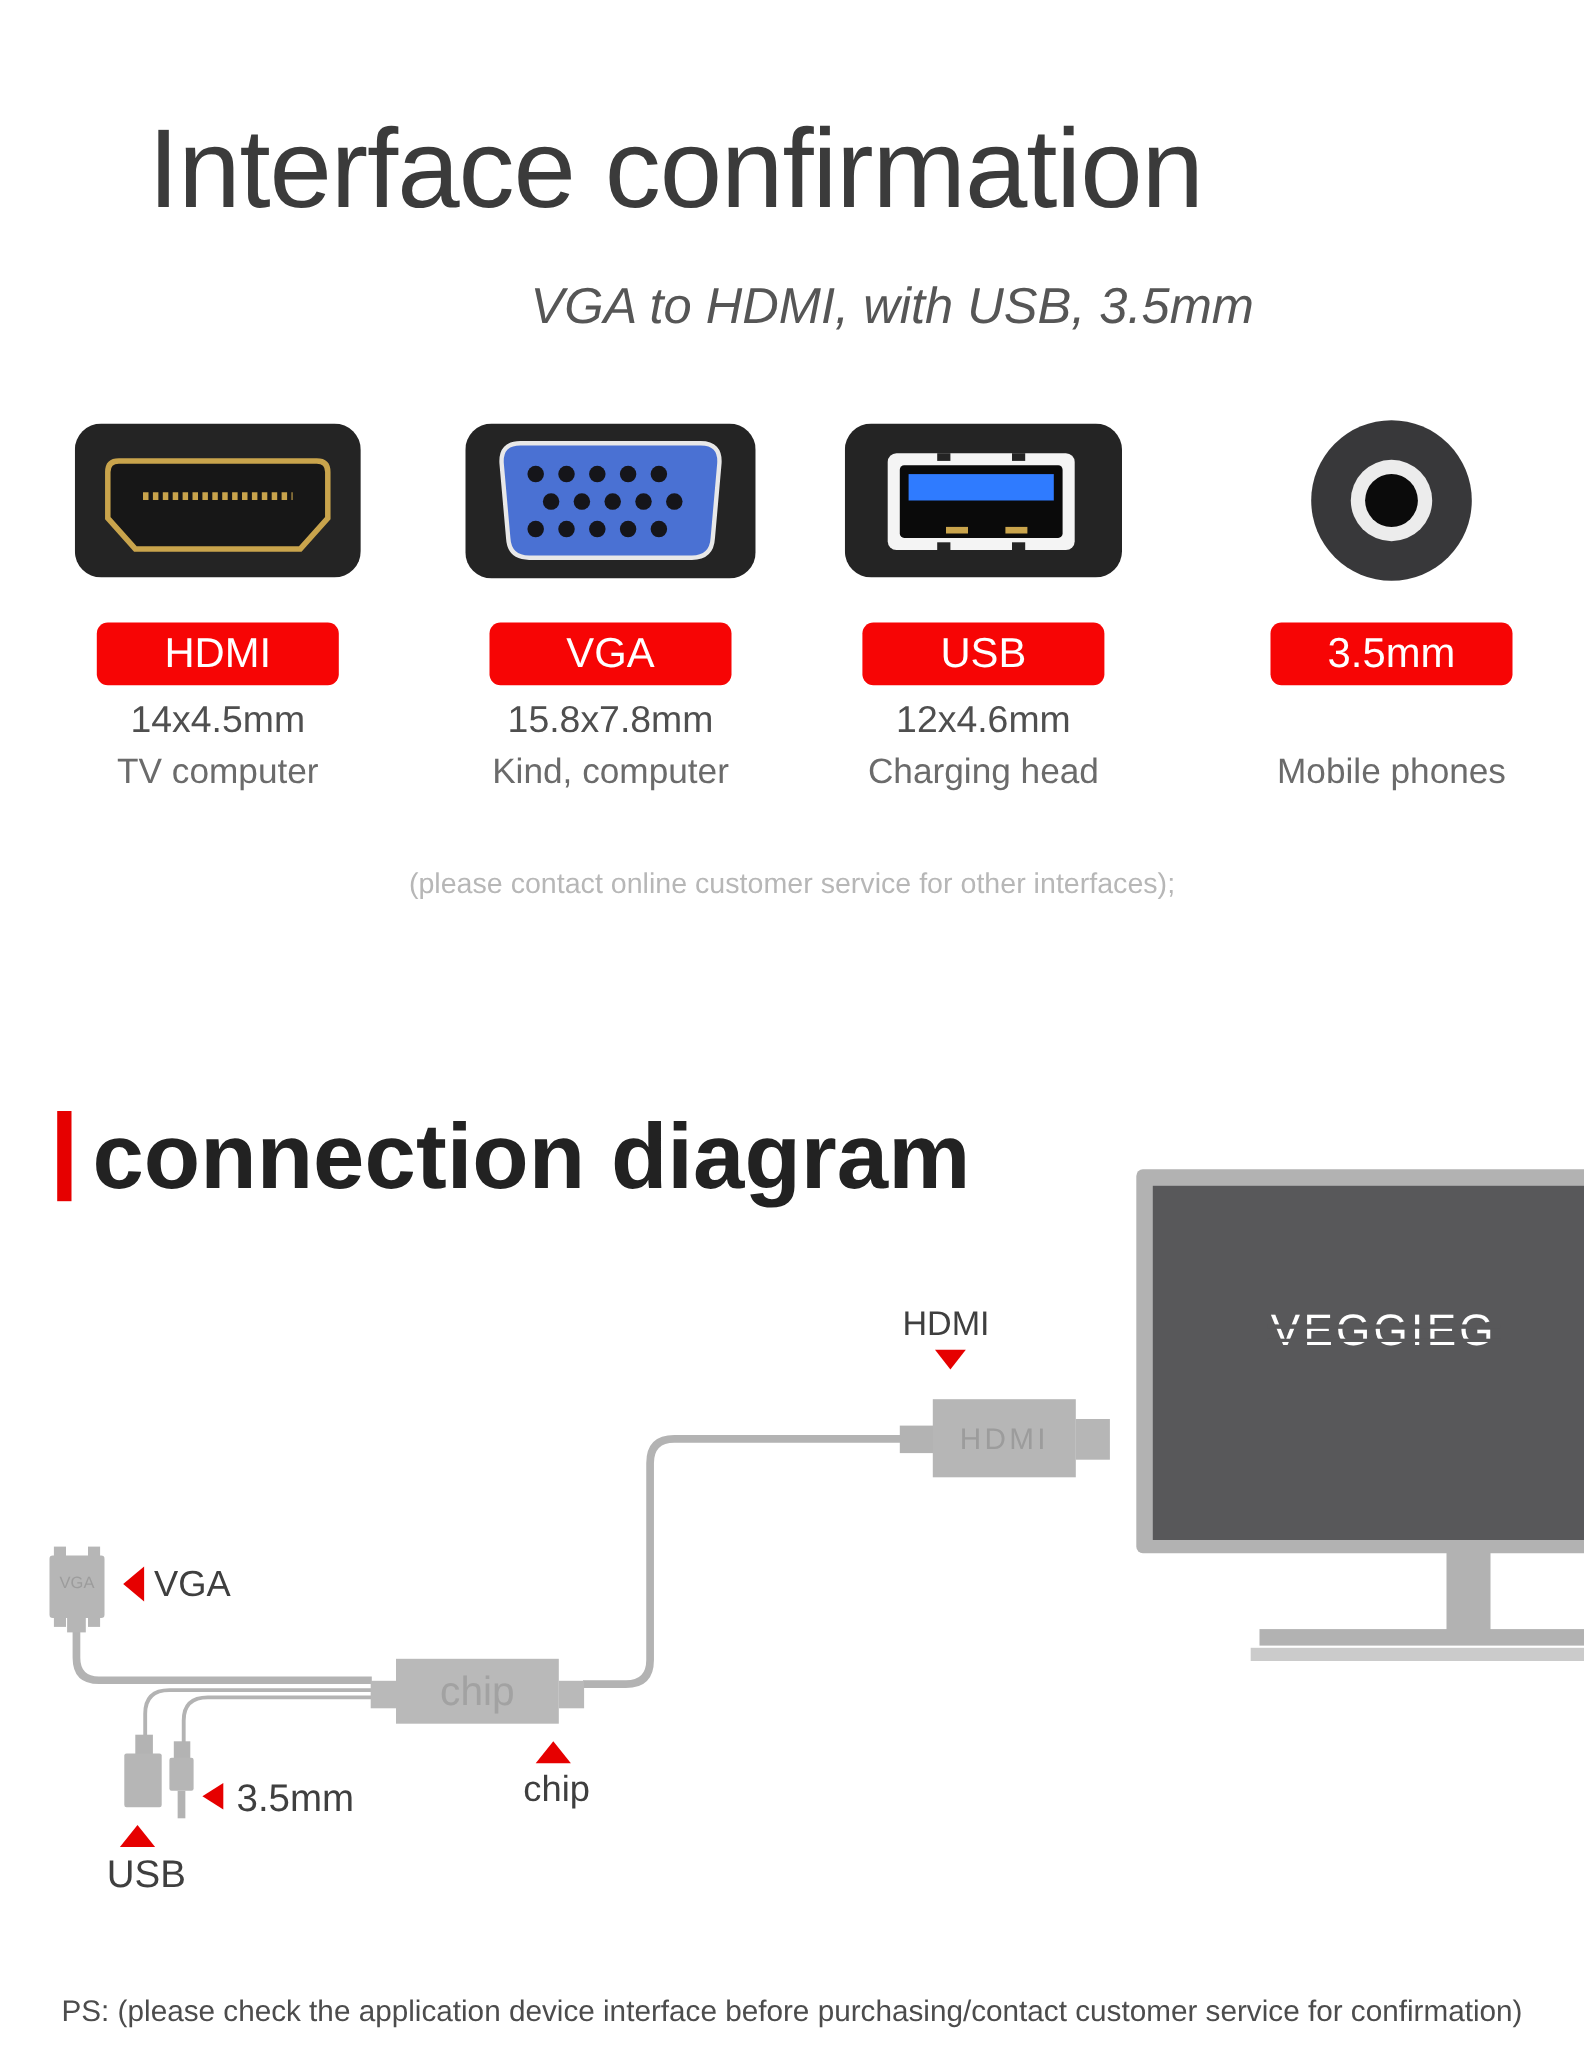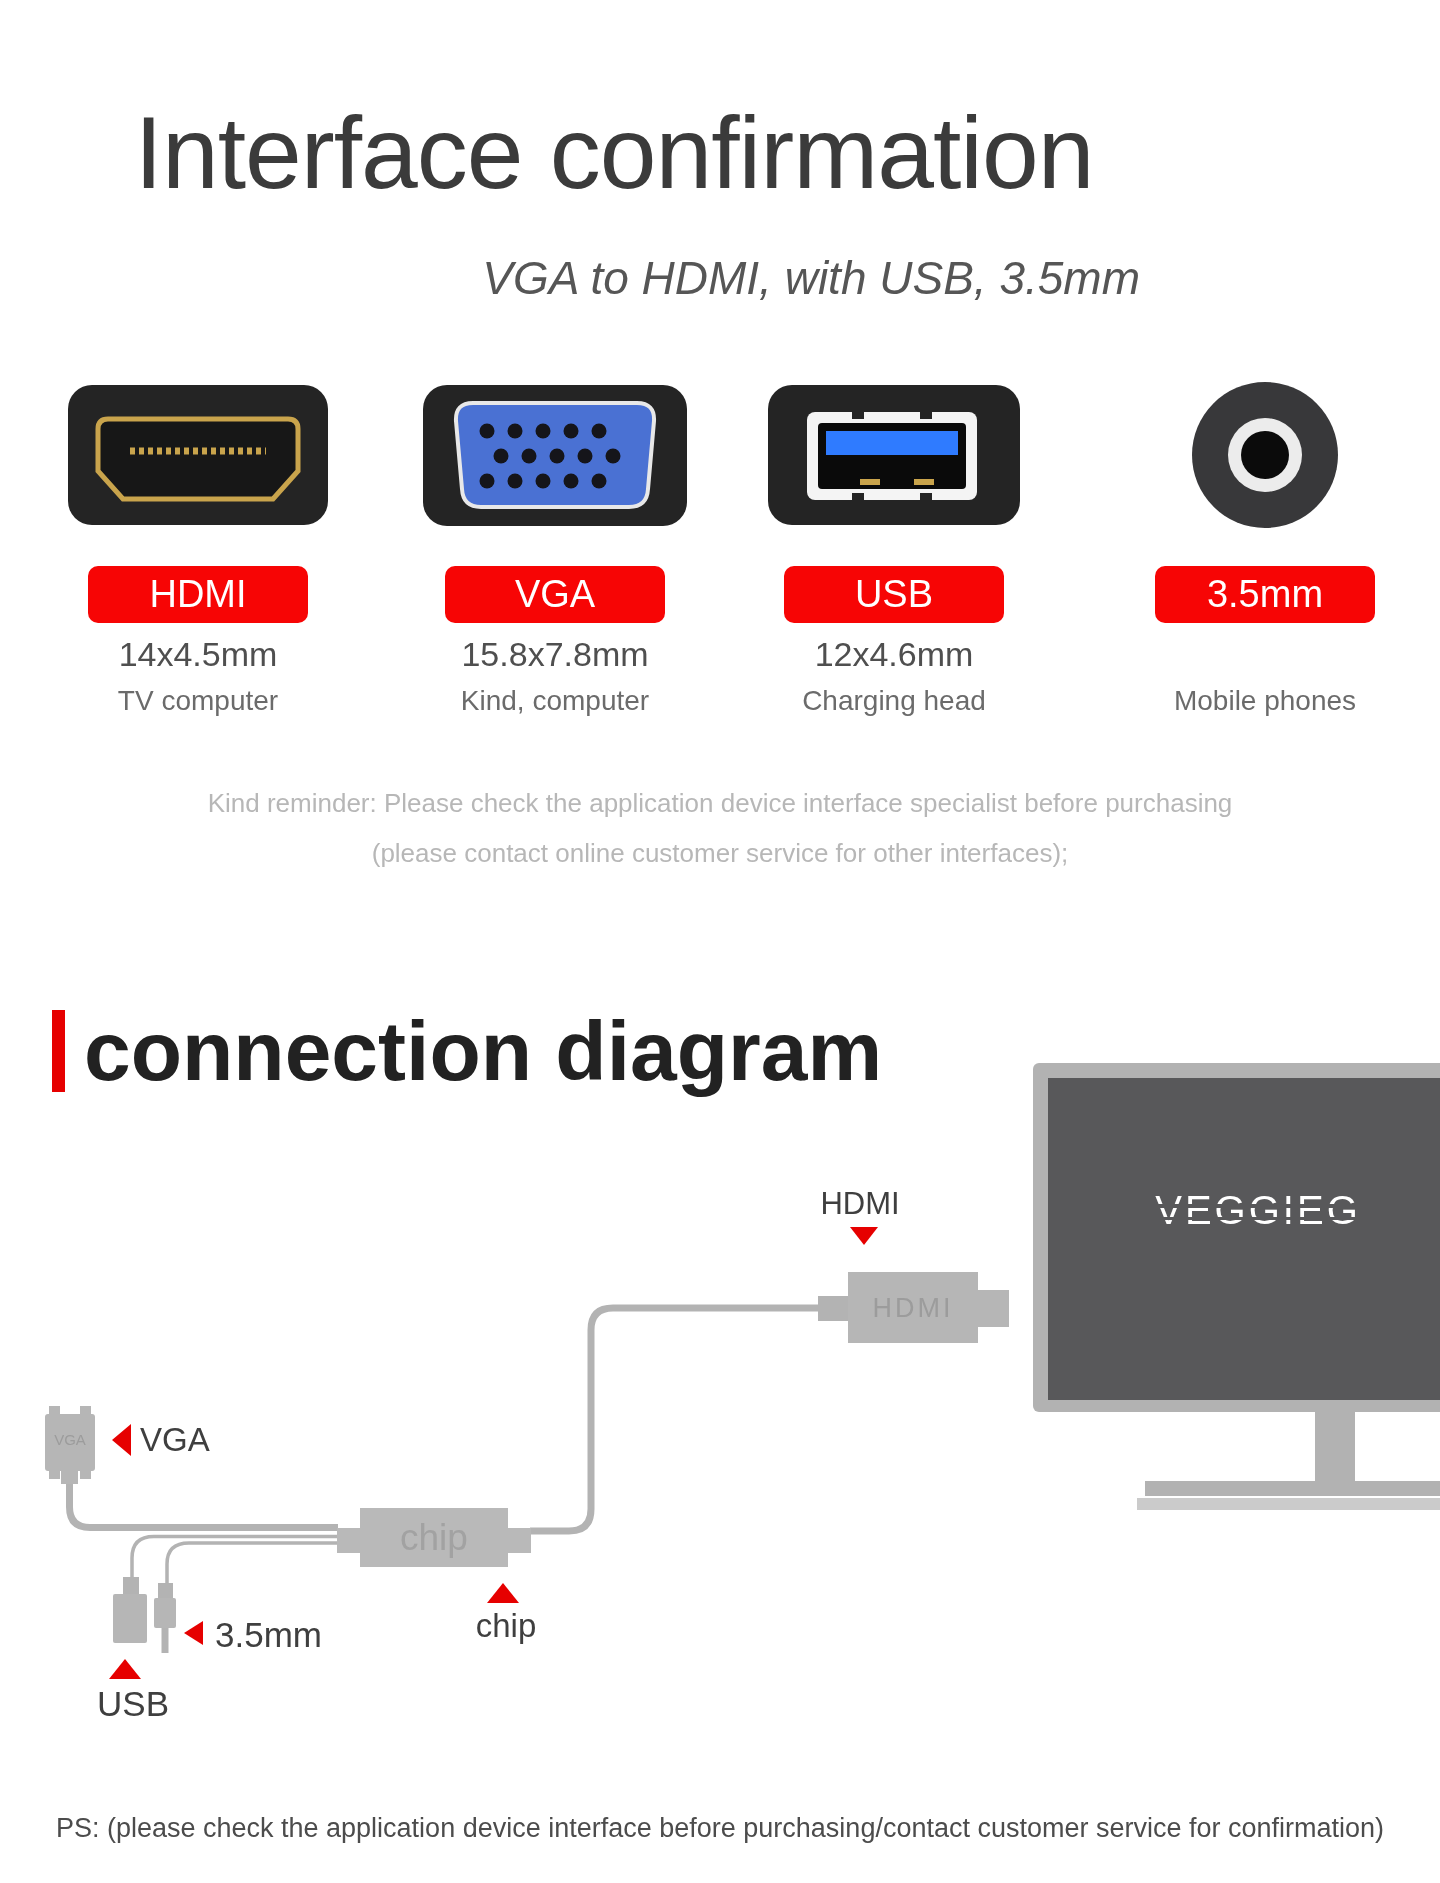--- a/index.html
+++ b/index.html
@@ -25,21 +25,21 @@
     position:absolute;top:194px;left:30px;width:220px;height:57px;
     background:#f70505;border-radius:10px;color:#ffffff;
     font-size:38px;line-height:57px;text-align:center;
   }
   .dim{
     position:absolute;top:262px;left:0;width:280px;text-align:center;
     font-size:34px;line-height:40px;color:#4f4f4f;
   }
   .dev{
     position:absolute;top:312px;left:0;width:280px;text-align:center;
-    font-size:28px;line-height:34px;color:#6b6b6b;
+    font-size:32px;line-height:34px;color:#6b6b6b;
   }
   
   .reminder{
     left:0;top:778px;width:1440px;text-align:center;
     font-size:26px;line-height:50px;color:#b7b7b7;
   }
   
   .sec-bar{left:52px;top:1010px;width:13px;height:82px;background:#e60000;}
   .sec-title{
     left:84px;top:1002px;width:1300px;
@@ -146,21 +146,20 @@
         <circle cx="75" cy="75" r="73" fill="#38383a"></circle>
         <circle cx="75" cy="75" r="37" fill="#ececec"></circle>
         <circle cx="75" cy="75" r="24" fill="#0b0b0b"></circle>
       </svg>
     </div>
     <div class="tag">3.5mm</div>
     <div class="dev">Mobile phones</div>
   </div>
 
   <div class="abs reminder">
-    <div>Kind reminder: Please check the application device interface specialist before purchasing</div>
     <div>(please contact online customer service for other interfaces);</div>
   </div>
 
   <div class="abs sec-bar"></div>
   <div class="abs sec-title">connection diagram</div>
 
   <svg class="abs diagram-svg" viewBox="0 1060 1440 700">
 
     <path d="M69.5 1483 V1507 Q69.5 1527.5 90 1527.5 H338" fill="none" stroke="#b3b3b3" stroke-width="7"></path>
     <path d="M338 1536.5 H154 Q132 1536.5 132 1558 V1580" fill="none" stroke="#b3b3b3" stroke-width="3.5"></path>

